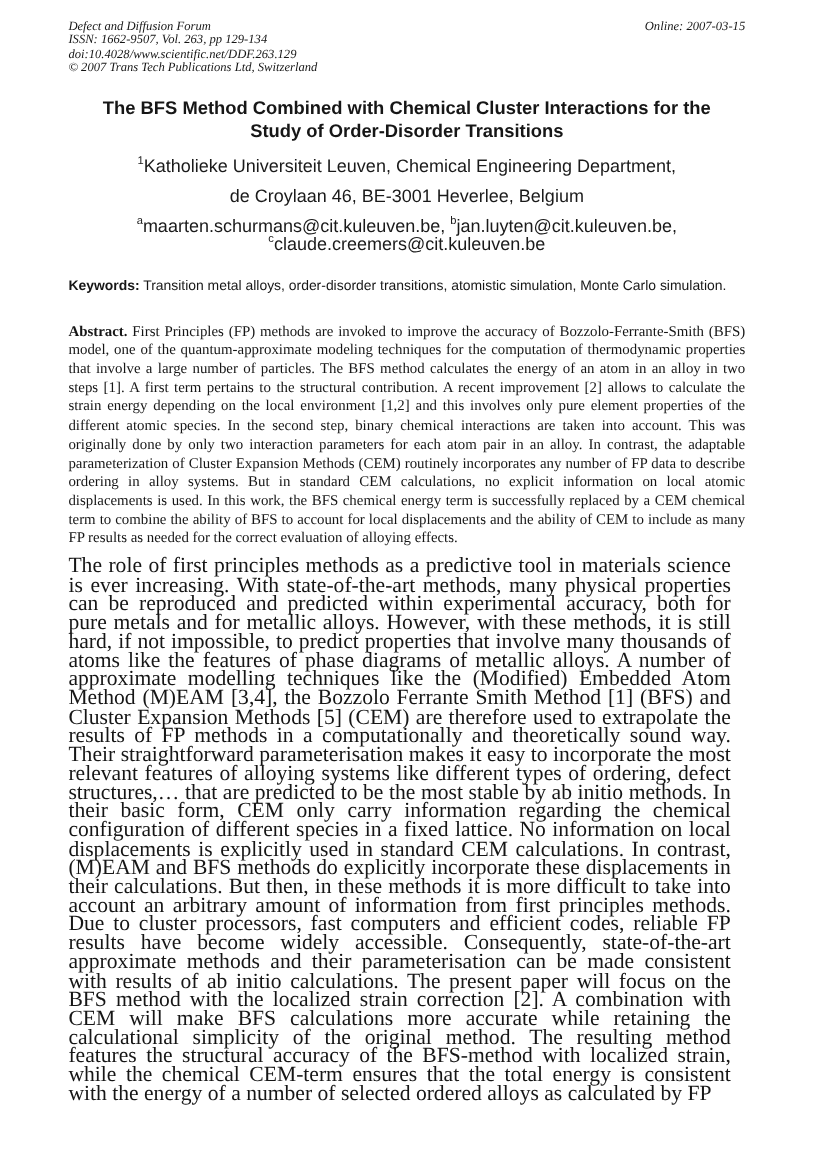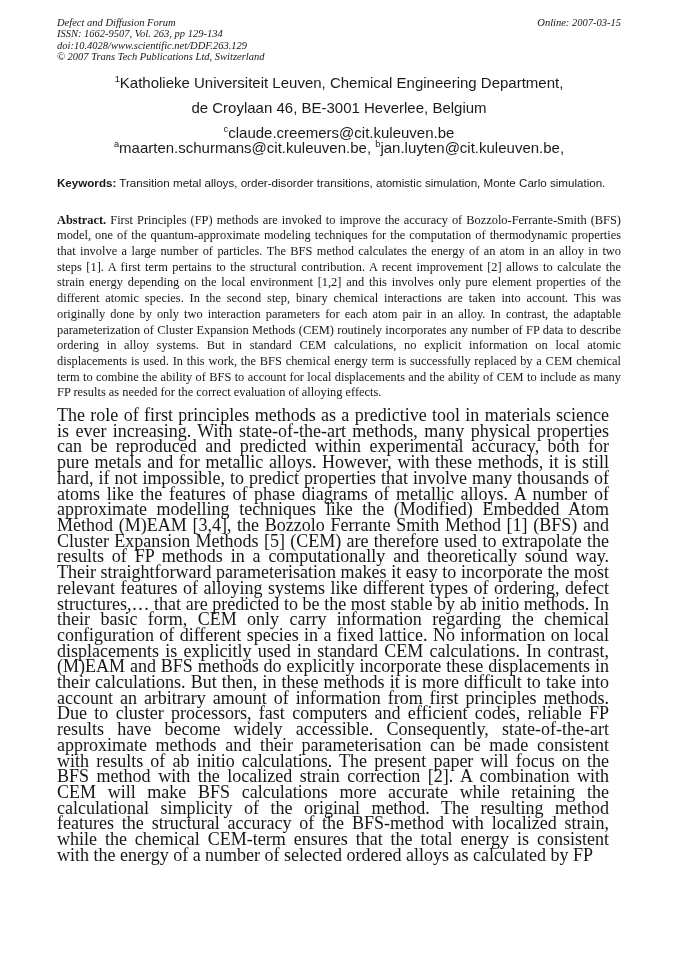--- a/index.html
+++ b/index.html
@@ -104,28 +104,29 @@
   <header class="hdr">
     <div class="hdr-left">
       <div>Defect and Diffusion Forum</div>
       <div>ISSN: 1662-9507, Vol. 263, pp 129-134</div>
       <div>doi:10.4028/www.scientific.net/DDF.263.129</div>
       <div>© 2007 Trans Tech Publications Ltd, Switzerland</div>
     </div>
     <div class="hdr-right">Online: 2007-03-15</div>
   </header>
 
+  <h1 class="title">The BFS Method Combined with Chemical Cluster Interactions for the Study of Order-Disorder Transitions</h1>
 
 
   <div class="affil">
     <div class="affil-1"><sup>1</sup><span>Katholieke Universiteit Leuven, Chemical Engineering Department,</span></div>
     <div class="affil-2">de Croylaan 46, BE-3001 Heverlee, Belgium</div>
     <div class="emails">
+      <div><sup>a</sup><span>maarten.schurmans@cit.kuleuven.be, </span><sup>b</sup><span>jan.luyten@cit.kuleuven.be,</span></div>
       <div><sup>c</sup><span>claude.creemers@cit.kuleuven.be</span></div>
-      <div><sup>a</sup><span>maarten.schurmans@cit.kuleuven.be, </span><sup>b</sup><span>jan.luyten@cit.kuleuven.be,</span></div>
     </div>
   </div>
 
   <p class="keywords"><b>Keywords:</b> <span>Transition metal alloys, order-disorder transitions, atomistic simulation, Monte Carlo simulation.</span></p>
 
   <p class="abstract"><b>Abstract.</b> <span>First Principles (FP) methods are invoked to improve the accuracy of Bozzolo-Ferrante-Smith (BFS) model, one of the quantum-approximate modeling techniques for the computation of thermodynamic properties that involve a large number of particles. The BFS method calculates the energy of an atom in an alloy in two steps [1]. A first term pertains to the structural contribution. A recent improvement [2] allows to calculate the strain energy depending on the local environment [1,2] and this involves only pure element properties of the different atomic species. In the second step, binary chemical interactions are taken into account. This was originally done by only two interaction parameters for each atom pair in an alloy. In contrast, the adaptable parameterization of Cluster Expansion Methods (CEM) routinely incorporates any number of FP data to describe ordering in alloy systems. But in standard CEM calculations, no explicit information on local atomic displacements is used. In this work, the BFS chemical energy term is successfully replaced by a CEM chemical term to combine the ability of BFS to account for local displacements and the ability of CEM to include as many FP results as needed for the correct evaluation of alloying effects.</span></p>
 
 
   <p class="body-text">The role of first principles methods as a predictive tool in materials science is ever increasing. With state-of-the-art methods, many physical properties can be reproduced and predicted within experimental accuracy, both for pure metals and for metallic alloys. However, with these methods, it is still hard, if not impossible, to predict properties that involve many thousands of atoms like the features of phase diagrams of metallic alloys. A number of approximate modelling techniques like the (Modified) Embedded Atom Method (M)EAM [3,4], the Bozzolo Ferrante Smith Method [1] (BFS) and Cluster Expansion Methods [5] (CEM) are therefore used to extrapolate the results of FP methods in a computationally and theoretically sound way. Their straightforward parameterisation makes it easy to incorporate the most relevant features of alloying systems like different types of ordering, defect structures,… that are predicted to be the most stable by ab initio methods. In their basic form, CEM only carry information regarding the chemical configuration of different species in a fixed lattice. No information on local displacements is explicitly used in standard CEM calculations. In contrast, (M)EAM and BFS methods do explicitly incorporate these displacements in their calculations. But then, in these methods it is more difficult to take into account an arbitrary amount of information from first principles methods. Due to cluster processors, fast computers and efficient codes, reliable FP results have become widely accessible. Consequently, state-of-the-art approximate methods and their parameterisation can be made consistent with results of ab initio calculations. The present paper will focus on the BFS method with the localized strain correction [2]. A combination with CEM will make BFS calculations more accurate while retaining the calculational simplicity of the original method. The resulting method features the structural accuracy of the BFS-method with localized strain, while the chemical CEM-term ensures that the total energy is consistent with the energy of a number of selected ordered alloys as calculated by FP</p>
 

